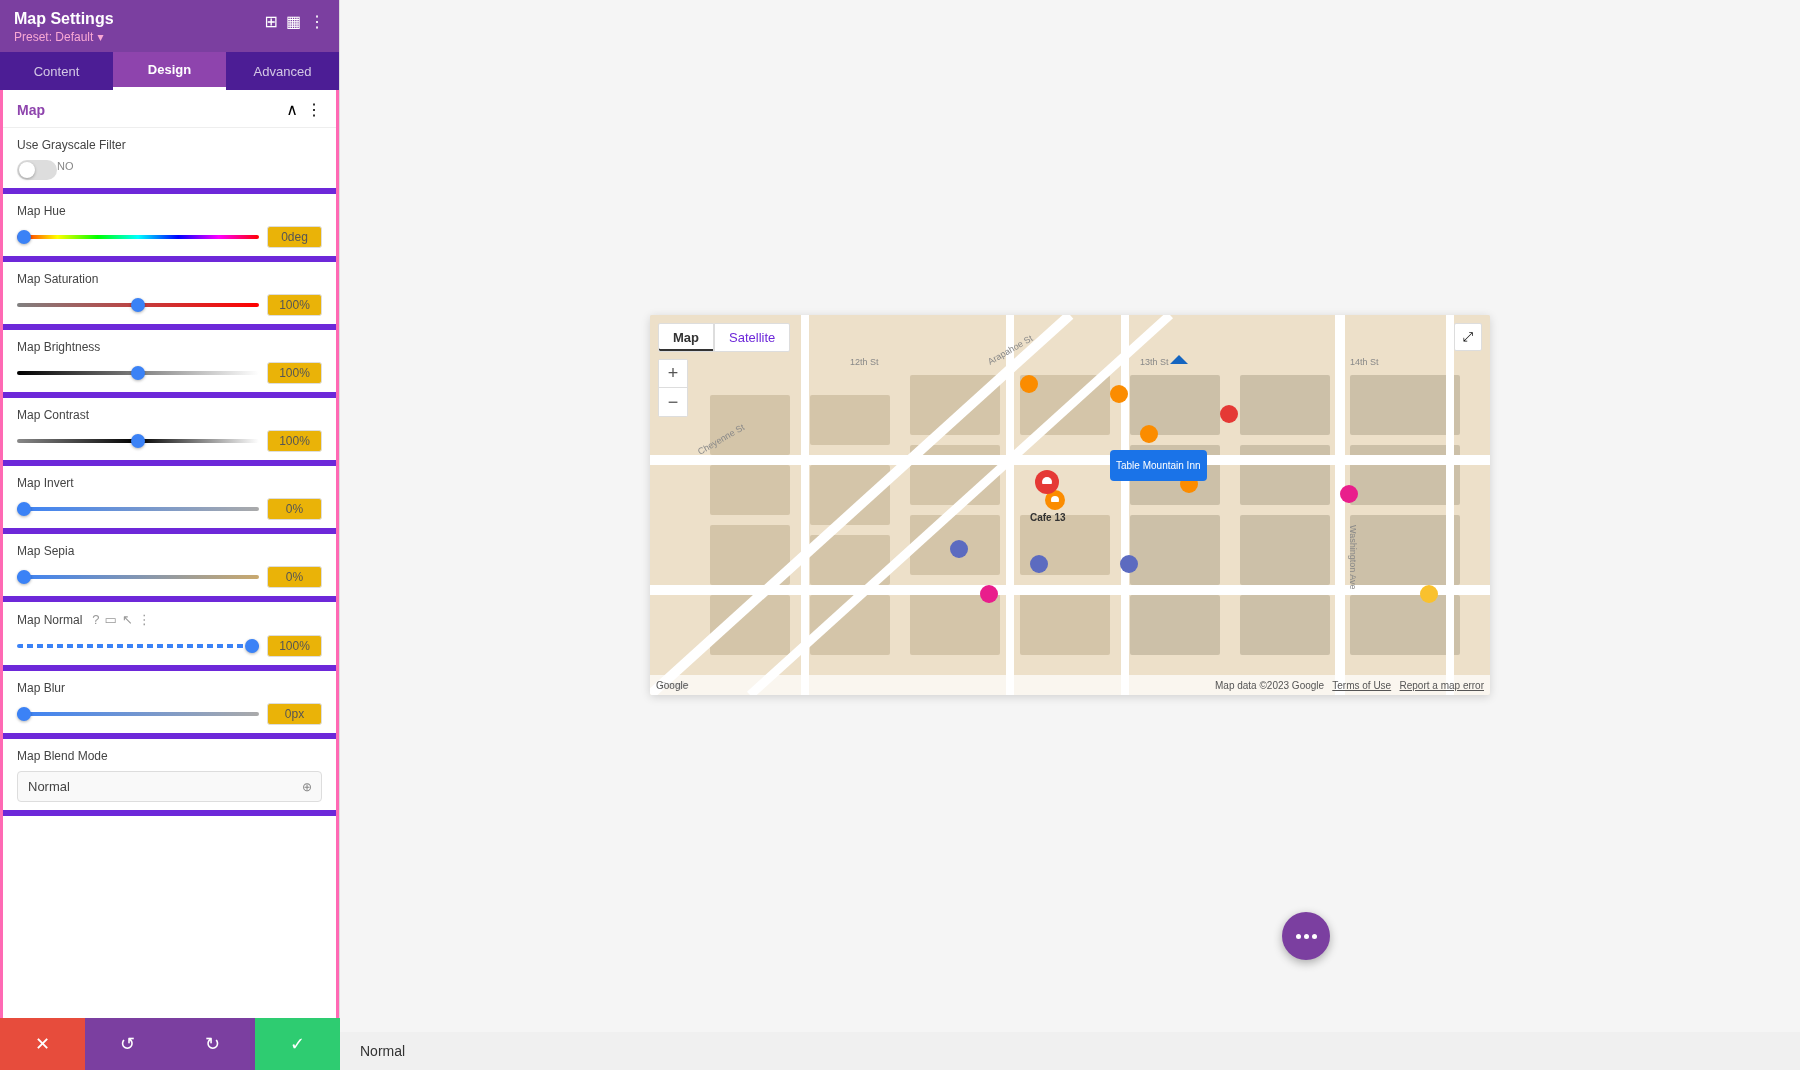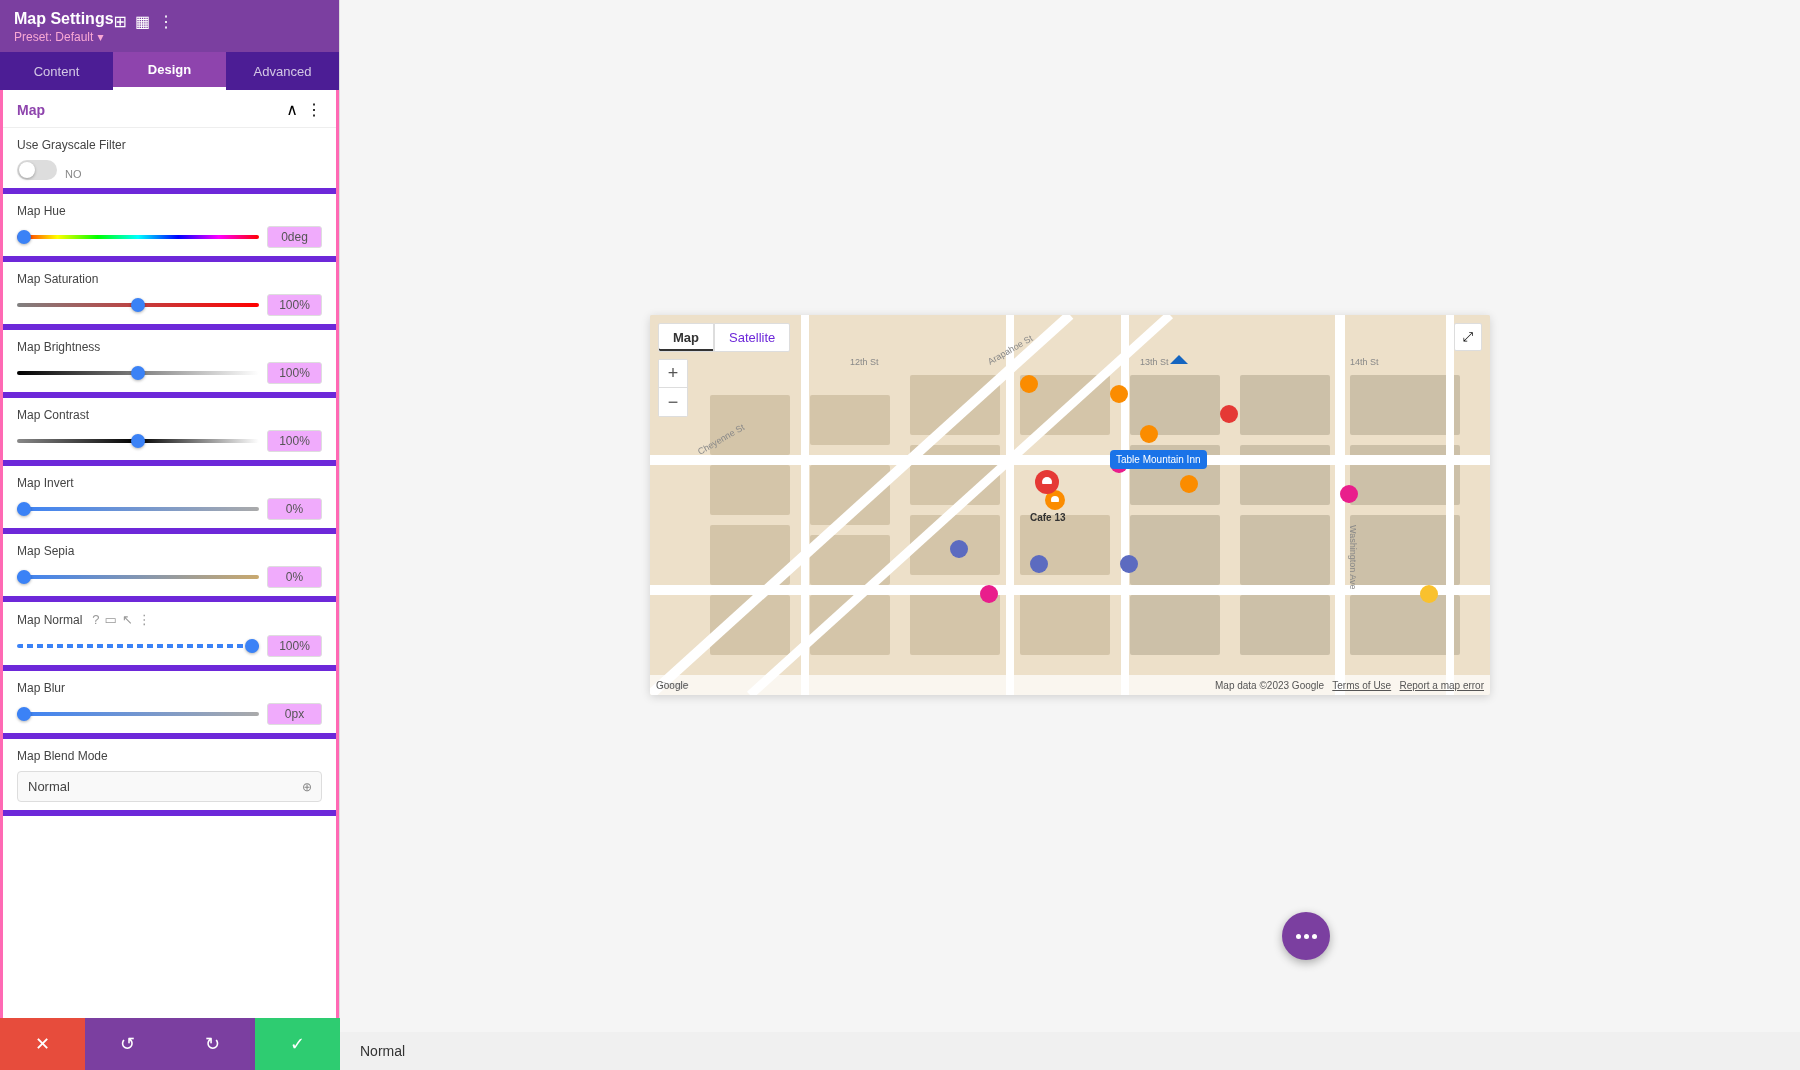--- a/index.html
+++ b/index.html
@@ -15,20 +15,21 @@
       height: 1070px;
       border-right: 1px solid #ddd;
     }
 
     .sidebar-header {
       background: #7b3fa0;
       color: white;
       padding: 10px 14px 8px;
       display: flex;
       align-items: flex-start;
+      justify-content: space-between;
     }
     .sidebar-header-left h2 {
       font-size: 16px;
       font-weight: 600;
       color: white;
     }
     .sidebar-header-left .preset {
       font-size: 12px;
       color: #f9a8d4;
       margin-top: 2px;
@@ -116,22 +117,21 @@
     }
     .setting-label .icon-sm {
       font-size: 13px;
       color: #999;
       cursor: pointer;
     }
 
     
     .toggle-row {
       display: flex;
-      align-items: flex-end;
-      gap: 8px;
+      align-items: flex-start;
     }
     .toggle {
       width: 40px;
       height: 20px;
       background: #ddd;
       border-radius: 10px;
       position: relative;
       cursor: pointer;
     }
     .toggle .knob {
@@ -187,21 +187,21 @@
       border-radius: 50%;
       background: #3b82f6;
       cursor: pointer;
       box-shadow: 0 1px 3px rgba(0,0,0,0.3);
     }
     .slider-value {
       min-width: 55px;
       text-align: center;
       font-size: 12px;
       color: #555;
-      background: #f0abfc;
+      background: #eab308;
       border: 1px solid #ddd;
       border-radius: 3px;
       padding: 3px 6px;
     }
 
     
     .hue-track {
       background: linear-gradient(to right, #f00, #ff0, #0f0, #0ff, #00f, #f0f, #f00);
     }
     
@@ -769,21 +769,21 @@
           <ellipse cx="9" cy="9" rx="9" ry="9" fill="#e91e8c"></ellipse>
           <polygon points="9,18 4,11 14,11" fill="#e91e8c"></polygon>
         </svg>
     </div>
     <div style="position:absolute;top:270px;left:770px;z-index:8;">
       <svg width="18" height="24" viewBox="0 0 18 24">
           <ellipse cx="9" cy="9" rx="9" ry="9" fill="#f9c12e"></ellipse>
           <polygon points="9,18 4,11 14,11" fill="#f9c12e"></polygon>
         </svg>
     </div>
-    <div style="position:absolute;top:135px;left:460px;z-index:8;background:#1a73e8;color:white;border-radius:4px;font-size:10px;padding:4px 6px;white-space:nowrap;">Table Mountain Inn</div>
+    <div style="position:absolute;top:135px;left:460px;z-index:8;background:#1a73e8;color:white;border-radius:4px;font-size:10px;padding:10px 6px;white-space:nowrap;">Table Mountain Inn</div>
 
     <div class="map-footer-bar">
       <span>Google</span>
       <span>
         <span></span> &nbsp;
         <span>Map data ©2023 Google</span> &nbsp;
         <span style="cursor:pointer;text-decoration:underline;">Terms of Use</span> &nbsp;
         <span style="cursor:pointer;text-decoration:underline;">Report a map error</span>
       </span>
     </div>

